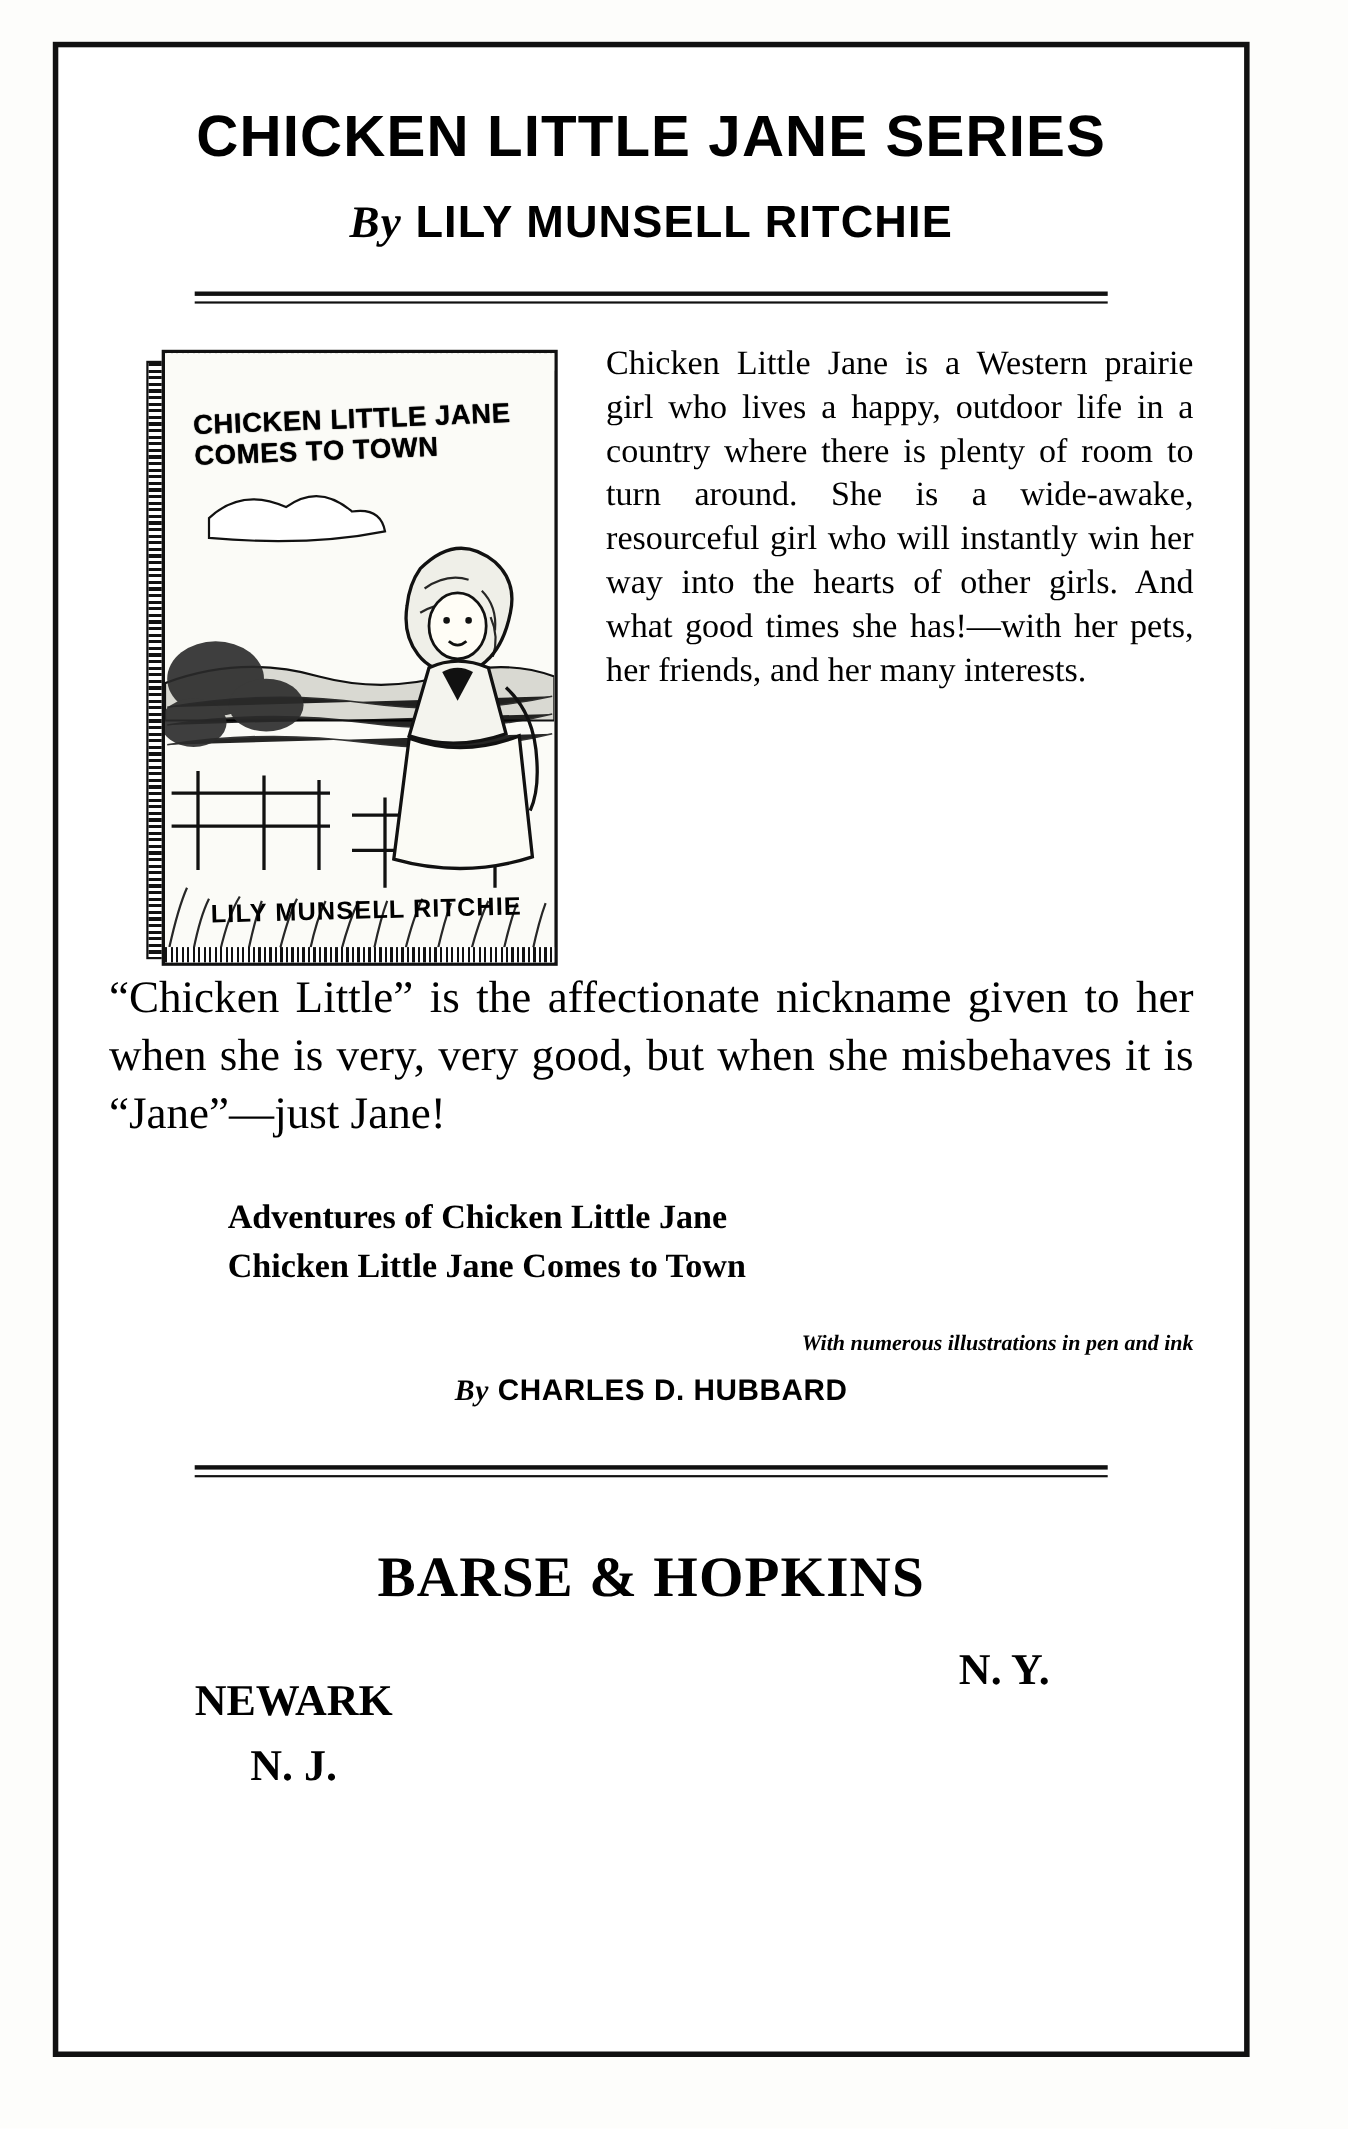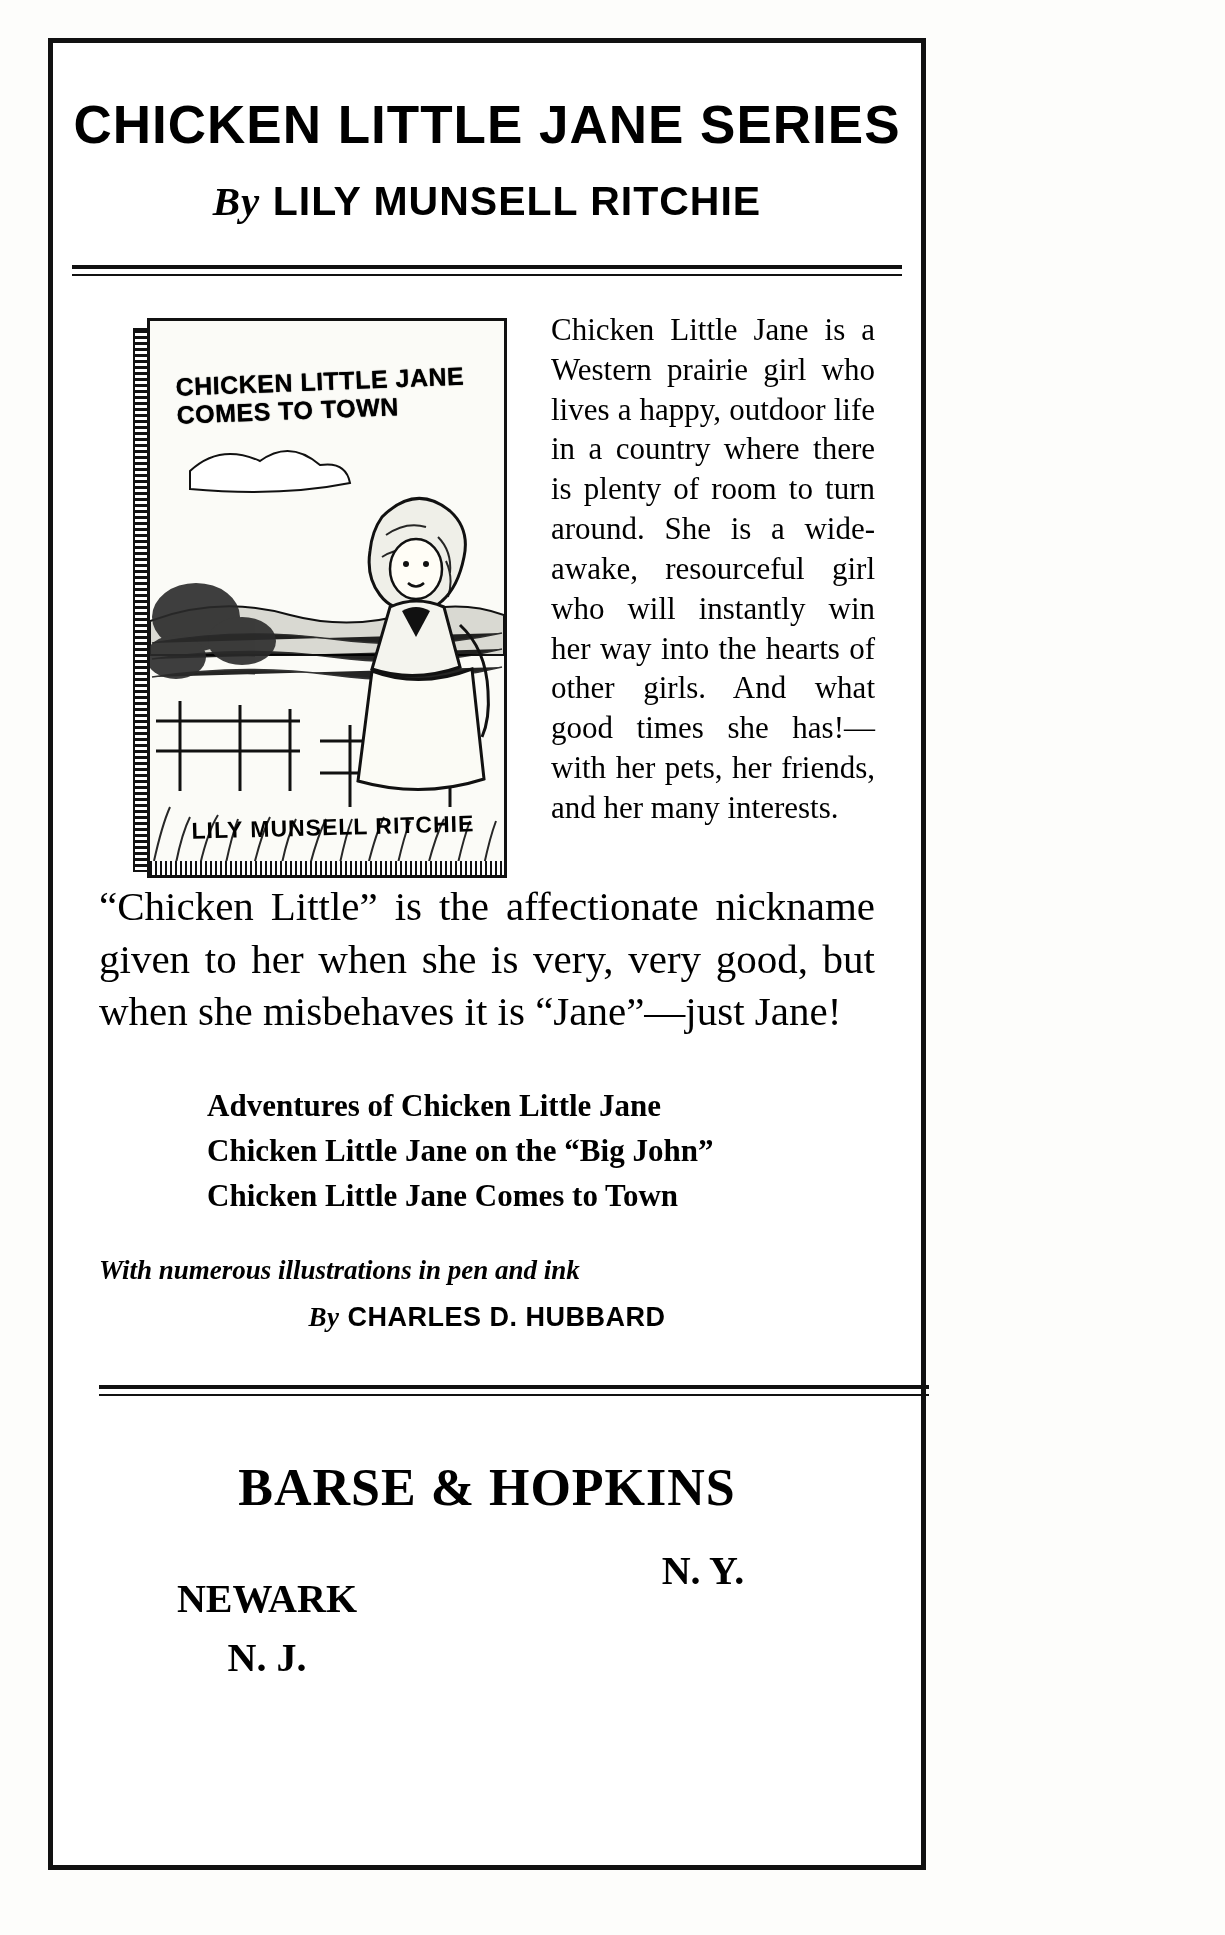--- a/index.html
+++ b/index.html
@@ -22,21 +22,21 @@
     width: 1225px;
     height: 1935px;
     background: #fdfdfb;
   }
 
   
   .ad-border {
     position: absolute;
     left: 48px;
     top: 38px;
-    width: 878px;
+    width: 1088px;
     height: 1832px;
     border: 5px solid #111;
     background: #ffffff;
     box-sizing: border-box;
   }
   .ad-inner {
     position: absolute;
     left: 0; top: 0;
     width: 100%;
     height: 100%;
@@ -124,24 +124,24 @@
   .titles-list {
     margin: 46px 0 0 108px;
     font-size: 31px;
     line-height: 1.45;
     font-family: "Liberation Serif", serif;
     font-weight: bold;
   }
   .titles-list div { white-space: nowrap; }
 
   .illus-note {
-    text-align: left;
+    text-align: right;
     font-style: italic;
     font-weight: bold;
-    font-size: 27px;
+    font-size: 20px;
     margin-top: 36px;
   }
   .illus-by {
     text-align: center;
     font-family: "Liberation Sans", sans-serif;
     font-weight: bold;
     font-size: 27px;
     margin-top: 16px;
     letter-spacing: 0.5px;
   }
@@ -347,21 +347,20 @@
               <div class="hatch-bottom"></div>
             </div>
           </div>
         </div>
 
         <div class="desc-top">Chicken Little Jane is a Western prairie girl who lives a happy, outdoor life in a country where there is plenty of room to turn around. She is a wide-awake, resourceful girl who will instantly win her way into the hearts of other girls. And what good times she has!—with her pets, her friends, and her many interests.</div>
         <div class="desc-bottom">“Chicken Little” is the affectionate nickname given to her when she is very, very good, but when she misbehaves it is “Jane”—just Jane!</div>
 
         <div class="titles-list">
           <div>Adventures of Chicken Little Jane</div>
-          <div>Chicken Little Jane on the “Big John”</div>
           <div>Chicken Little Jane Comes to Town</div>
         </div>
 
         <div class="illus-note">With numerous illustrations in pen and ink</div>
         <div class="illus-by">
           <span class="by">By</span>
           <span>CHARLES D. HUBBARD</span>
         </div>
 
         <div class="rule-group-bottom">

